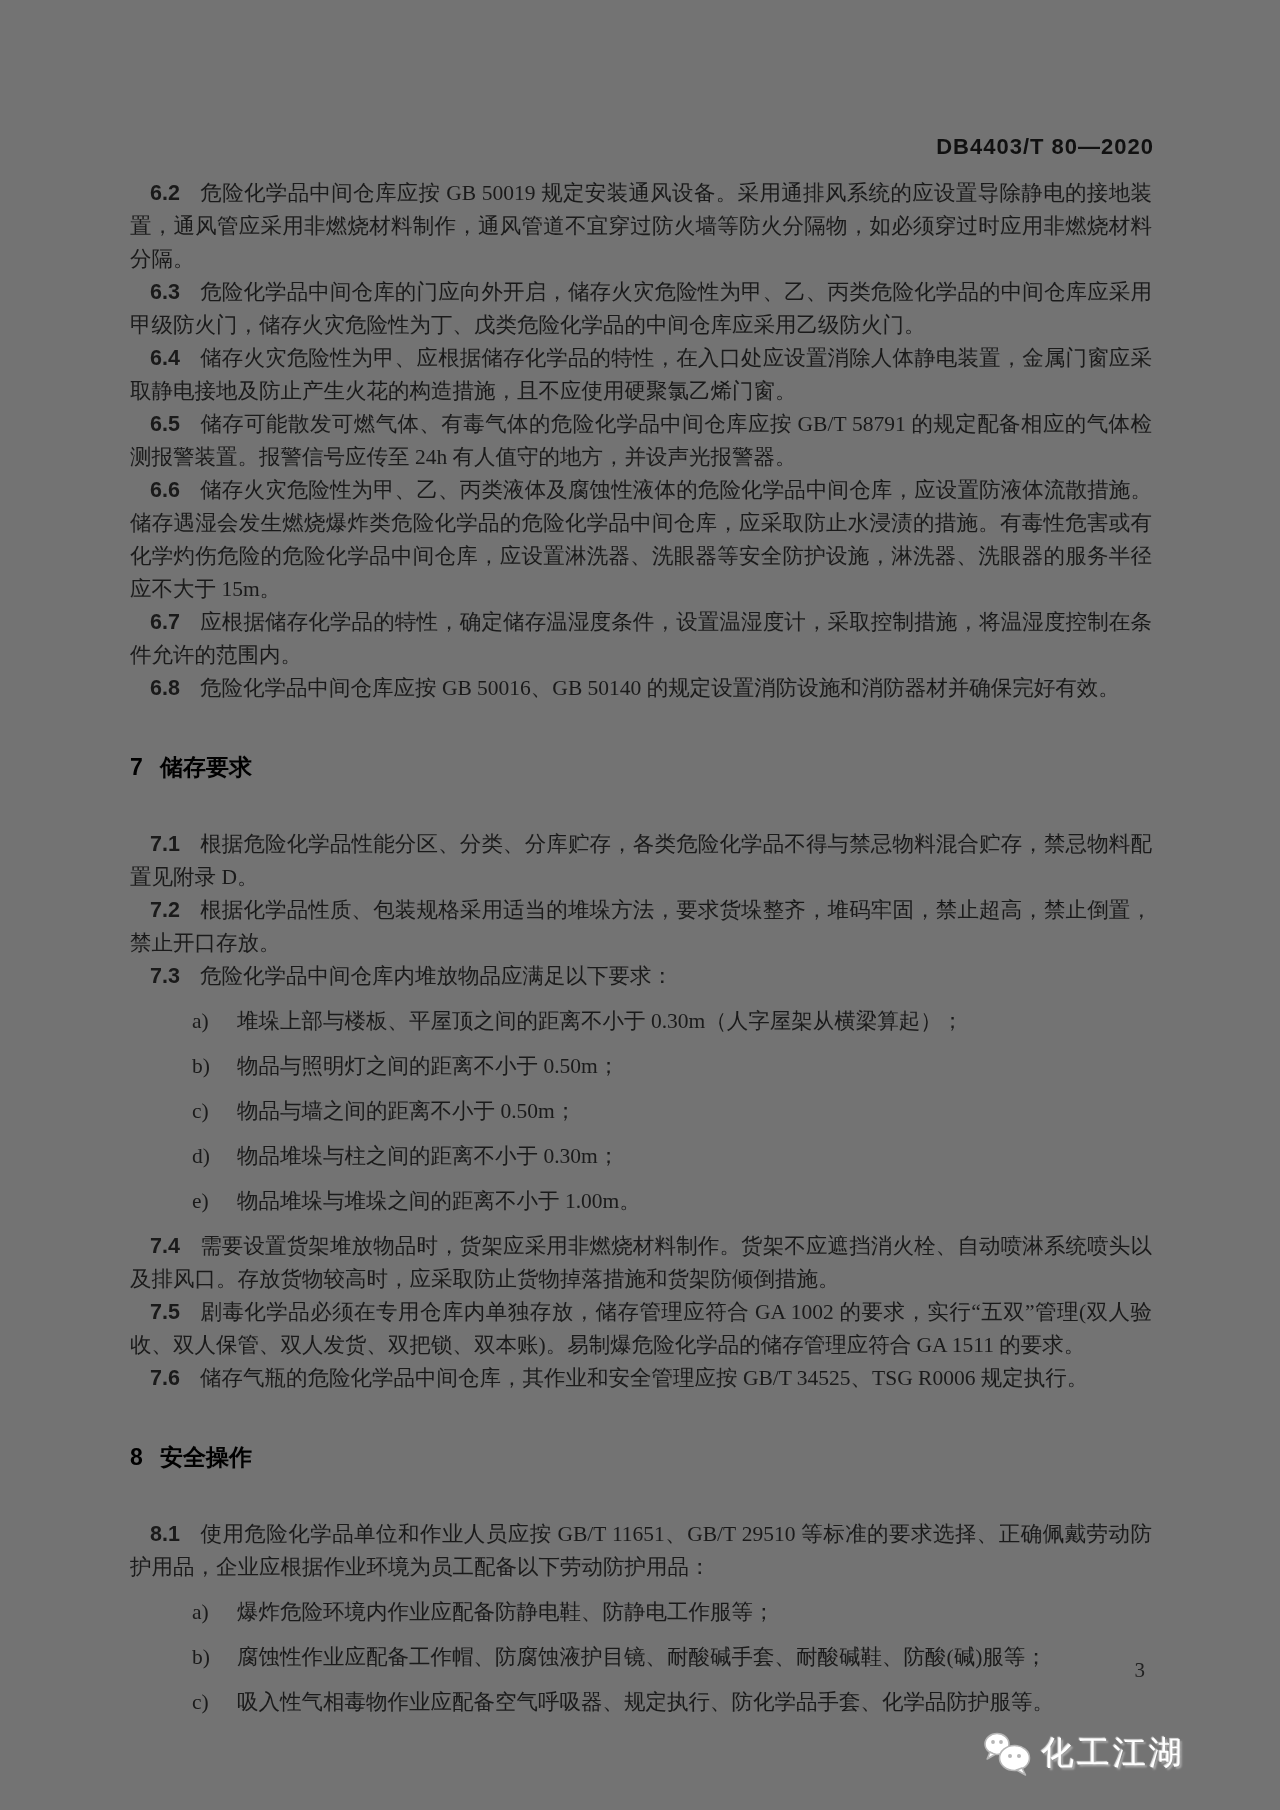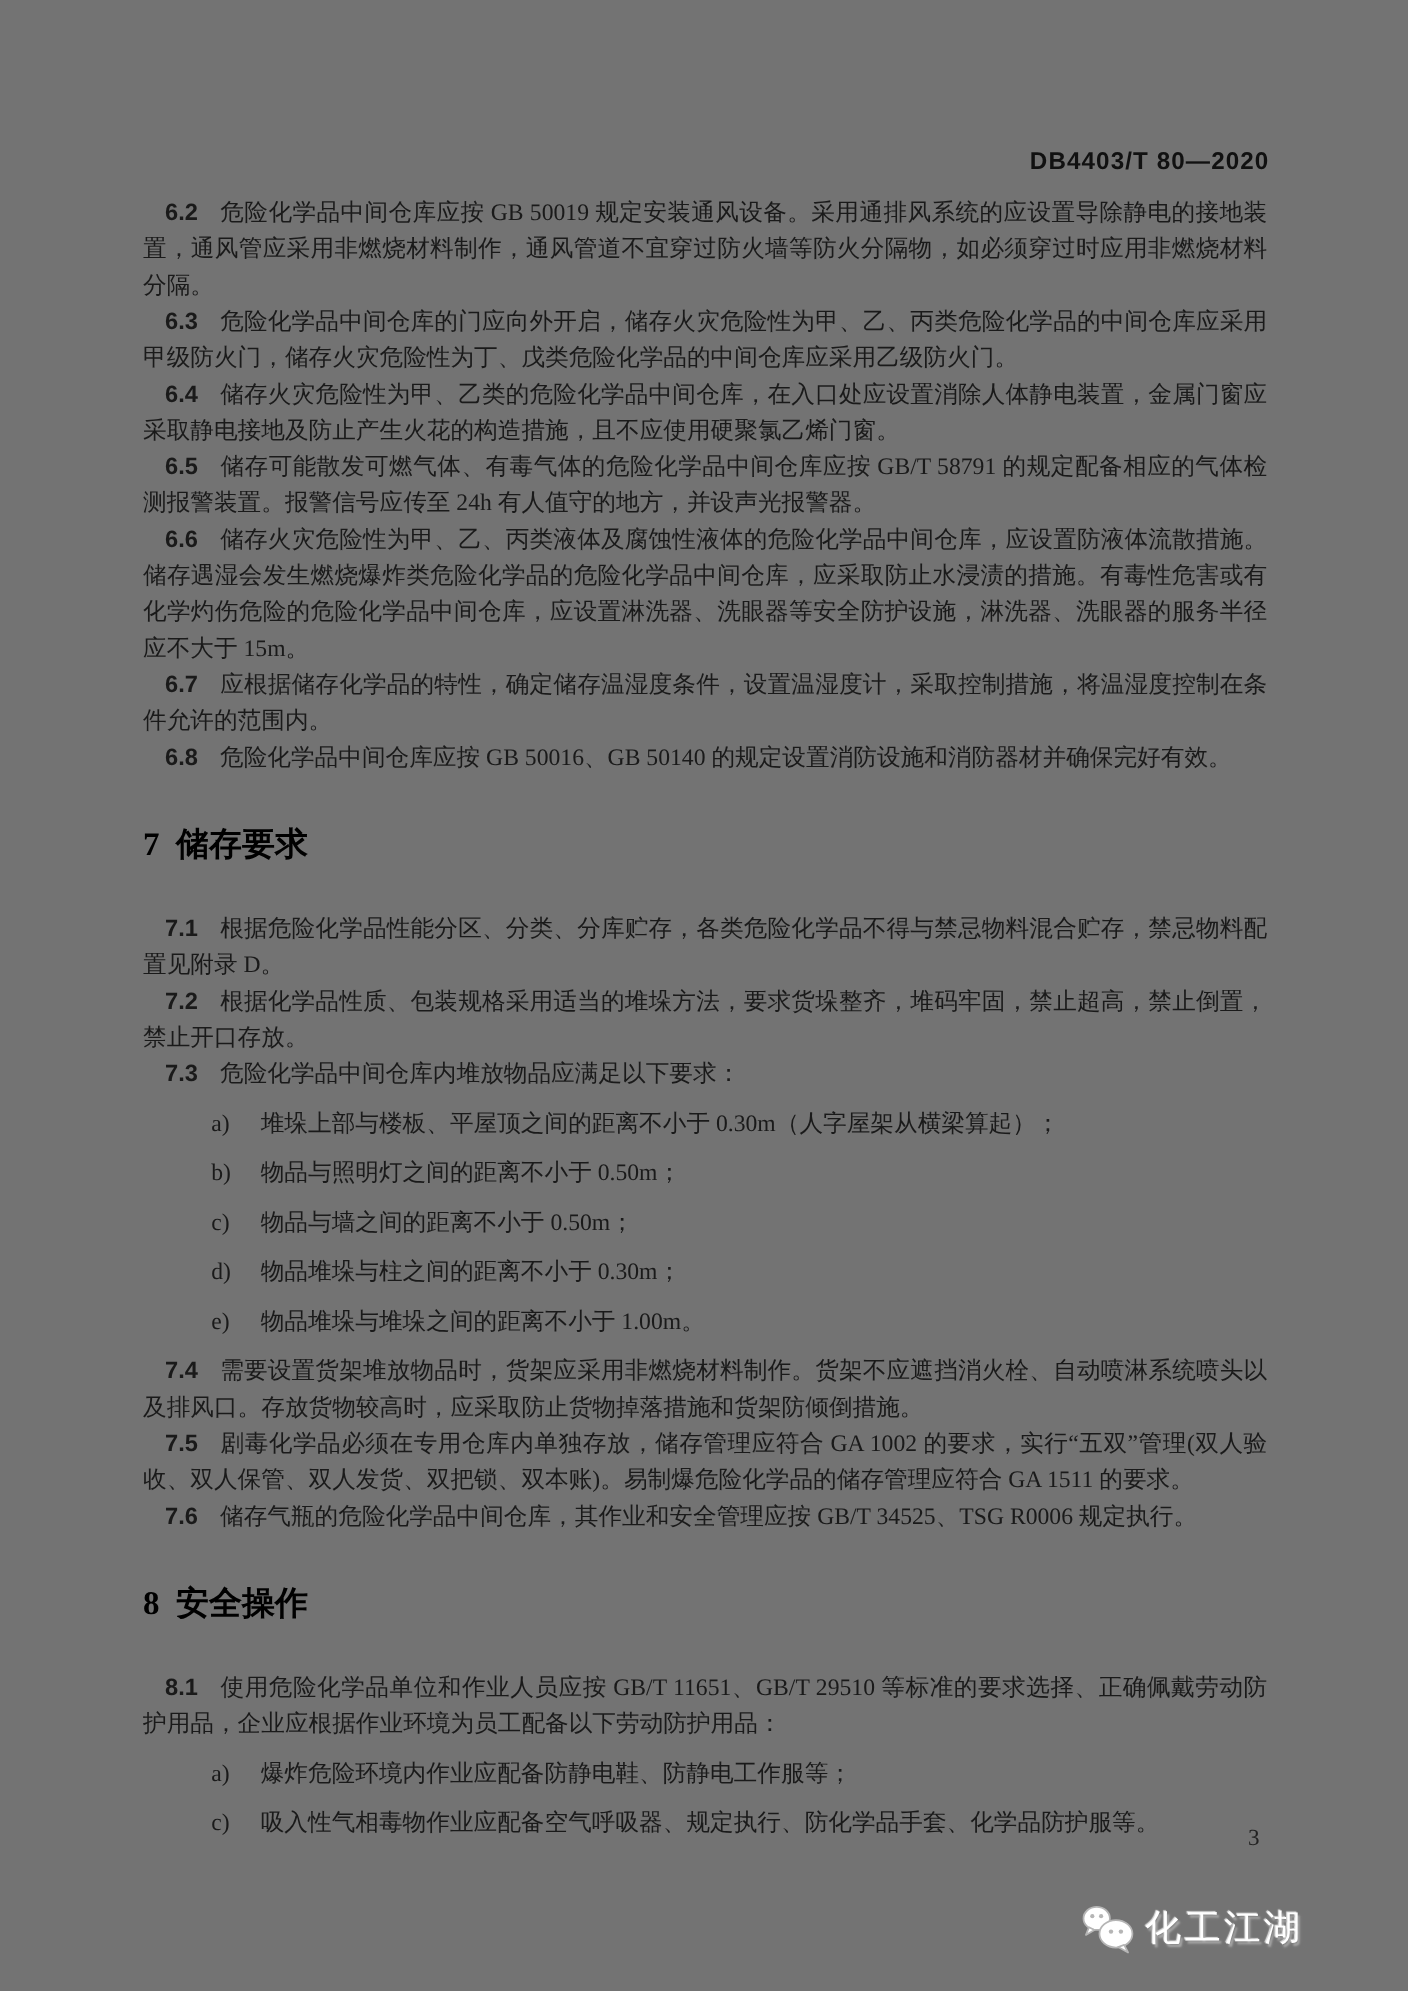--- a/index.html
+++ b/index.html
@@ -31,23 +31,23 @@
   }
   .para { margin:0; }
   .cnum {
     font-family:"Liberation Sans","DejaVu Sans",sans-serif;
     font-weight:700;
     display:inline-block;
     min-width:50px;
     margin-left:20px;
   }
   .sec {
-    font-family:Liberation Serif, serif;
+    font-family:Liberation Sans, sans-serif;
     font-weight:700;
-    font-size:30px;
+    font-size:23px;
     line-height:33px;
     margin:46px 0 44px 0;
     color:#000;
   }
   .snum { display:inline-block; min-width:30px; }
   .li { margin:12px; padding-left:50px; }
   .lnum { display:inline-block; min-width:45px; }
   .page-num {
     position:absolute;
     top:1658px; right:135px;
@@ -76,21 +76,21 @@
 <div class="page">
 
   <div class="doc-header">DB4403/T 80—2020</div>
 
   <div class="content">
 
     <p class="para"><span class="cnum">6.2</span><span>危险化学品中间仓库应按 GB 50019 规定安装通风设备。采用通排风系统的应设置导除静电的接地装置，通风管应采用非燃烧材料制作，通风管道不宜穿过防火墙等防火分隔物，如必须穿过时应用非燃烧材料分隔。</span></p>
 
     <p class="para"><span class="cnum">6.3</span><span>危险化学品中间仓库的门应向外开启，储存火灾危险性为甲、乙、丙类危险化学品的中间仓库应采用甲级防火门，储存火灾危险性为丁、戊类危险化学品的中间仓库应采用乙级防火门。</span></p>
 
-    <p class="para"><span class="cnum">6.4</span><span>储存火灾危险性为甲、乙类的危险化学品中间仓库，在入口处应设置消除人体静电装置，金属门窗应采取静电接地及防止产生火花的构造措施，且不应使用硬聚氯乙烯门窗。</span></p>
+    <p class="para"><span class="cnum">6.4</span><span>储存火灾危险性为甲、应根据储存化学品的特性，在入口处应设置消除人体静电装置，金属门窗应采取静电接地及防止产生火花的构造措施，且不应使用硬聚氯乙烯门窗。</span></p>
 
     <p class="para"><span class="cnum">6.5</span><span>储存可能散发可燃气体、有毒气体的危险化学品中间仓库应按 GB/T 58791 的规定配备相应的气体检测报警装置。报警信号应传至 24h 有人值守的地方，并设声光报警器。</span></p>
 
     <p class="para"><span class="cnum">6.6</span><span>储存火灾危险性为甲、乙、丙类液体及腐蚀性液体的危险化学品中间仓库，应设置防液体流散措施。储存遇湿会发生燃烧爆炸类危险化学品的危险化学品中间仓库，应采取防止水浸渍的措施。有毒性危害或有化学灼伤危险的危险化学品中间仓库，应设置淋洗器、洗眼器等安全防护设施，淋洗器、洗眼器的服务半径应不大于 15m。</span></p>
 
     <p class="para"><span class="cnum">6.7</span><span>应根据储存化学品的特性，确定储存温湿度条件，设置温湿度计，采取控制措施，将温湿度控制在条件允许的范围内。</span></p>
 
     <p class="para"><span class="cnum">6.8</span><span>危险化学品中间仓库应按 GB 50016、GB 50140 的规定设置消防设施和消防器材并确保完好有效。</span></p>
 
     <h2 class="sec"><span class="snum">7</span><span>储存要求</span></h2>
@@ -111,20 +111,21 @@
 
     <p class="para"><span class="cnum">7.5</span><span>剧毒化学品必须在专用仓库内单独存放，储存管理应符合 GA 1002 的要求，实行“五双”管理(双人验收、双人保管、双人发货、双把锁、双本账)。易制爆危险化学品的储存管理应符合 GA 1511 的要求。</span></p>
 
     <p class="para"><span class="cnum">7.6</span><span>储存气瓶的危险化学品中间仓库，其作业和安全管理应按 GB/T 34525、TSG R0006 规定执行。</span></p>
 
     <h2 class="sec"><span class="snum">8</span><span>安全操作</span></h2>
 
     <p class="para"><span class="cnum">8.1</span><span>使用危险化学品单位和作业人员应按 GB/T 11651、GB/T 29510 等标准的要求选择、正确佩戴劳动防护用品，企业应根据作业环境为员工配备以下劳动防护用品：</span></p>
 
     <p class="li"><span class="lnum">a)</span><span>爆炸危险环境内作业应配备防静电鞋、防静电工作服等；</span></p>
+    <p class="li"><span class="lnum">b)</span><span>腐蚀性作业应配备工作帽、防腐蚀液护目镜、耐酸碱手套、耐酸碱鞋、防酸(碱)服等；</span></p>
     <p class="li"><span class="lnum">c)</span><span>吸入性气相毒物作业应配备空气呼吸器、规定执行、防化学品手套、化学品防护服等。</span></p>
 
   </div>
 
   <div class="page-num">3</div>
 
   <div class="brand">
     <span class="brand-icon">
       <svg width="52" height="48" viewBox="0 0 52 48" xmlns="http://www.w3.org/2000/svg">
         <g fill="#ffffff" stroke="#b5b5b5" stroke-width="1.6">

